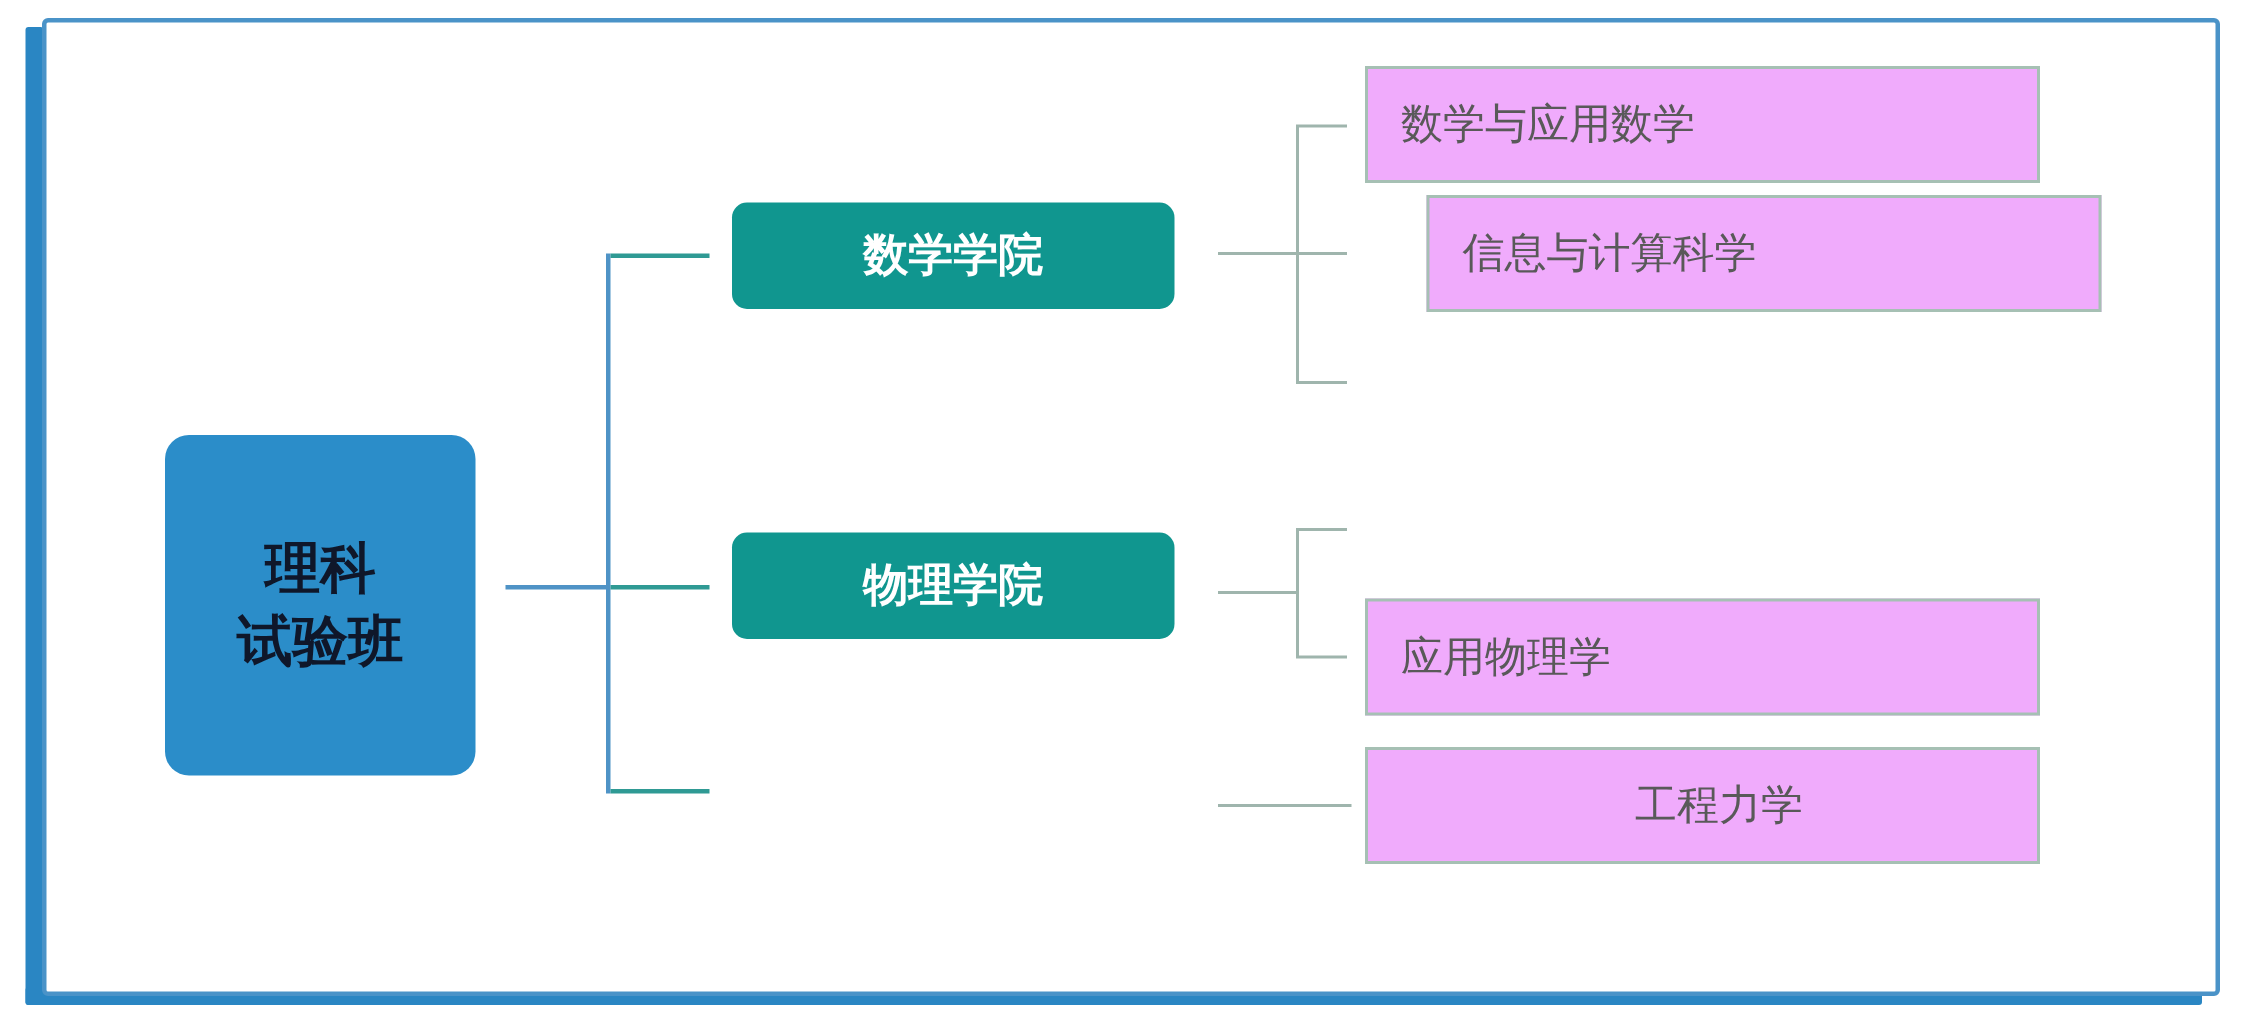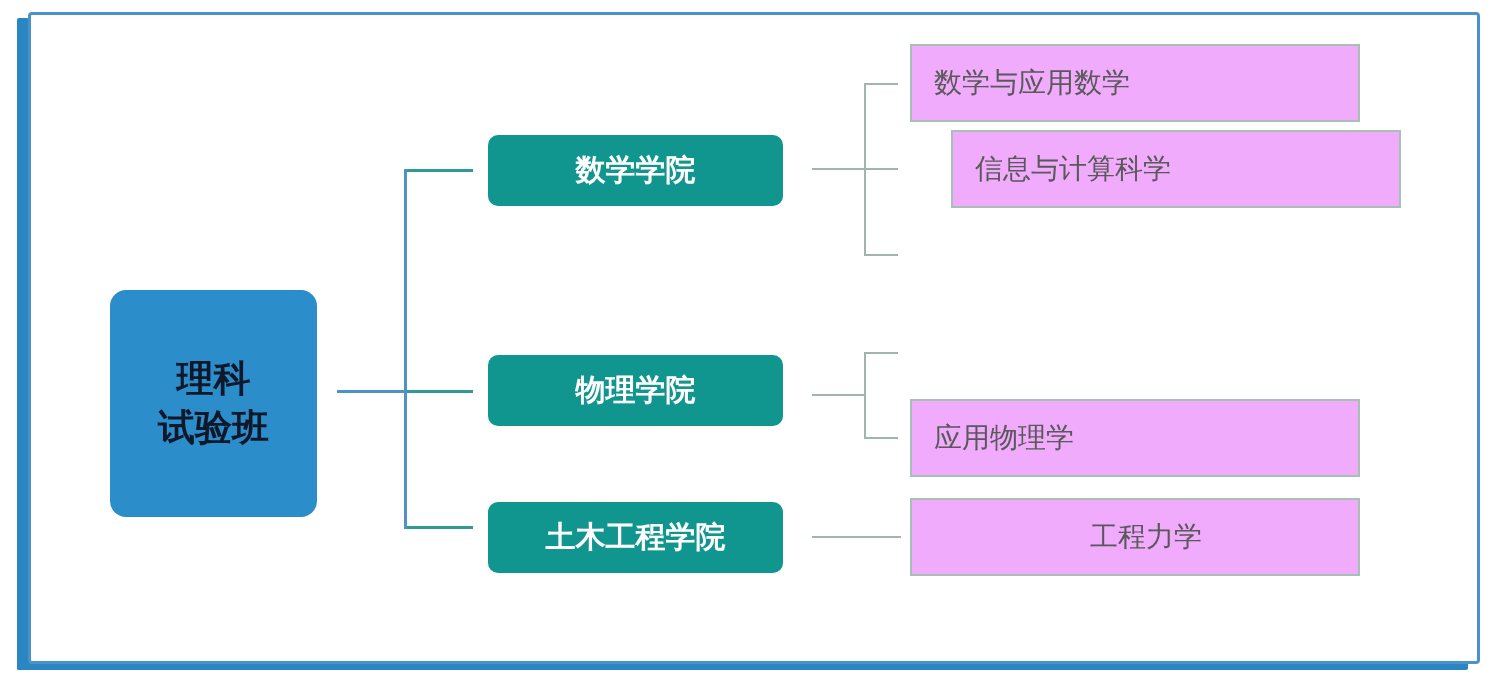--- a/index.html
+++ b/index.html
@@ -95,23 +95,20 @@
     <span>理科
 试验班</span>
   </div>
 
   <div class="node branch-node branch-math">
     <span>数学学院</span>
   </div>
   <div class="node branch-node branch-physics">
     <span>物理学院</span>
   </div>
-  <div class="node branch-node branch-civil">
-    <span>土木工程学院</span>
-  </div>
 
   <div class="node child-node" style="top:44px;">
     <span>数学与应用数学</span>
   </div>
   <div class="node child-node" style="top:130px;margin-left:41px;">
     <span>信息与计算科学</span>
   </div>
 
   <div class="node child-node" style="top:399px;">
     <span>应用物理学</span>

